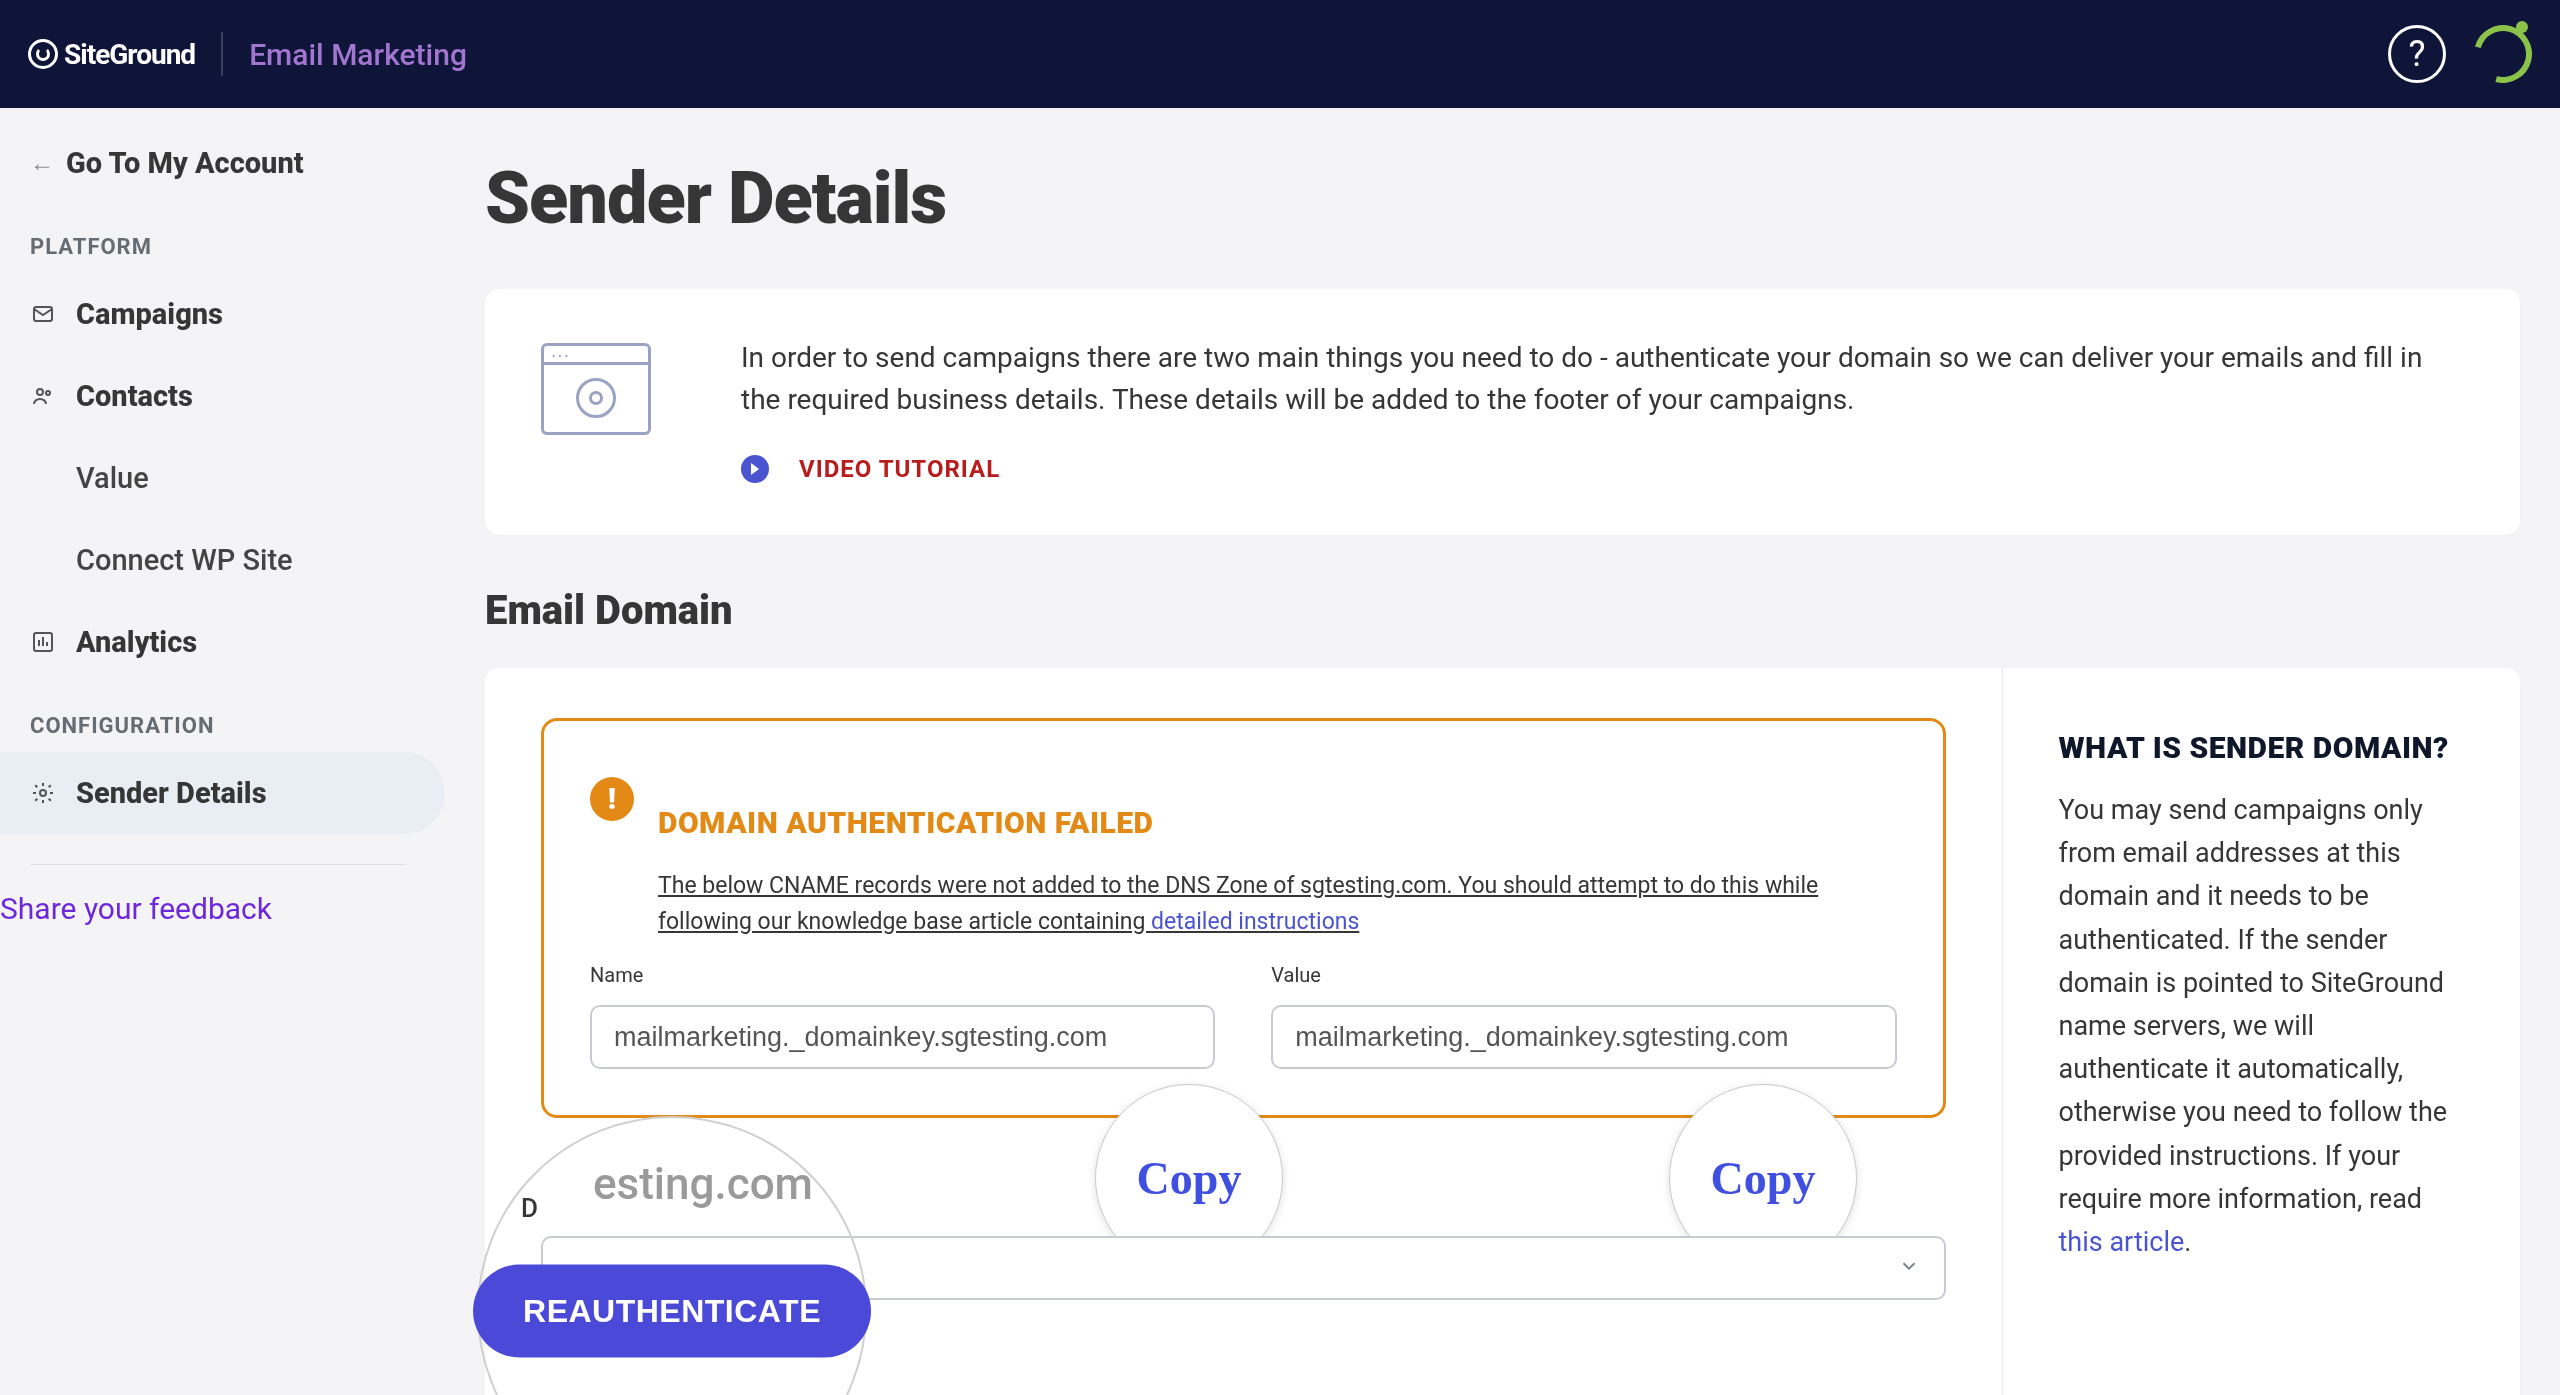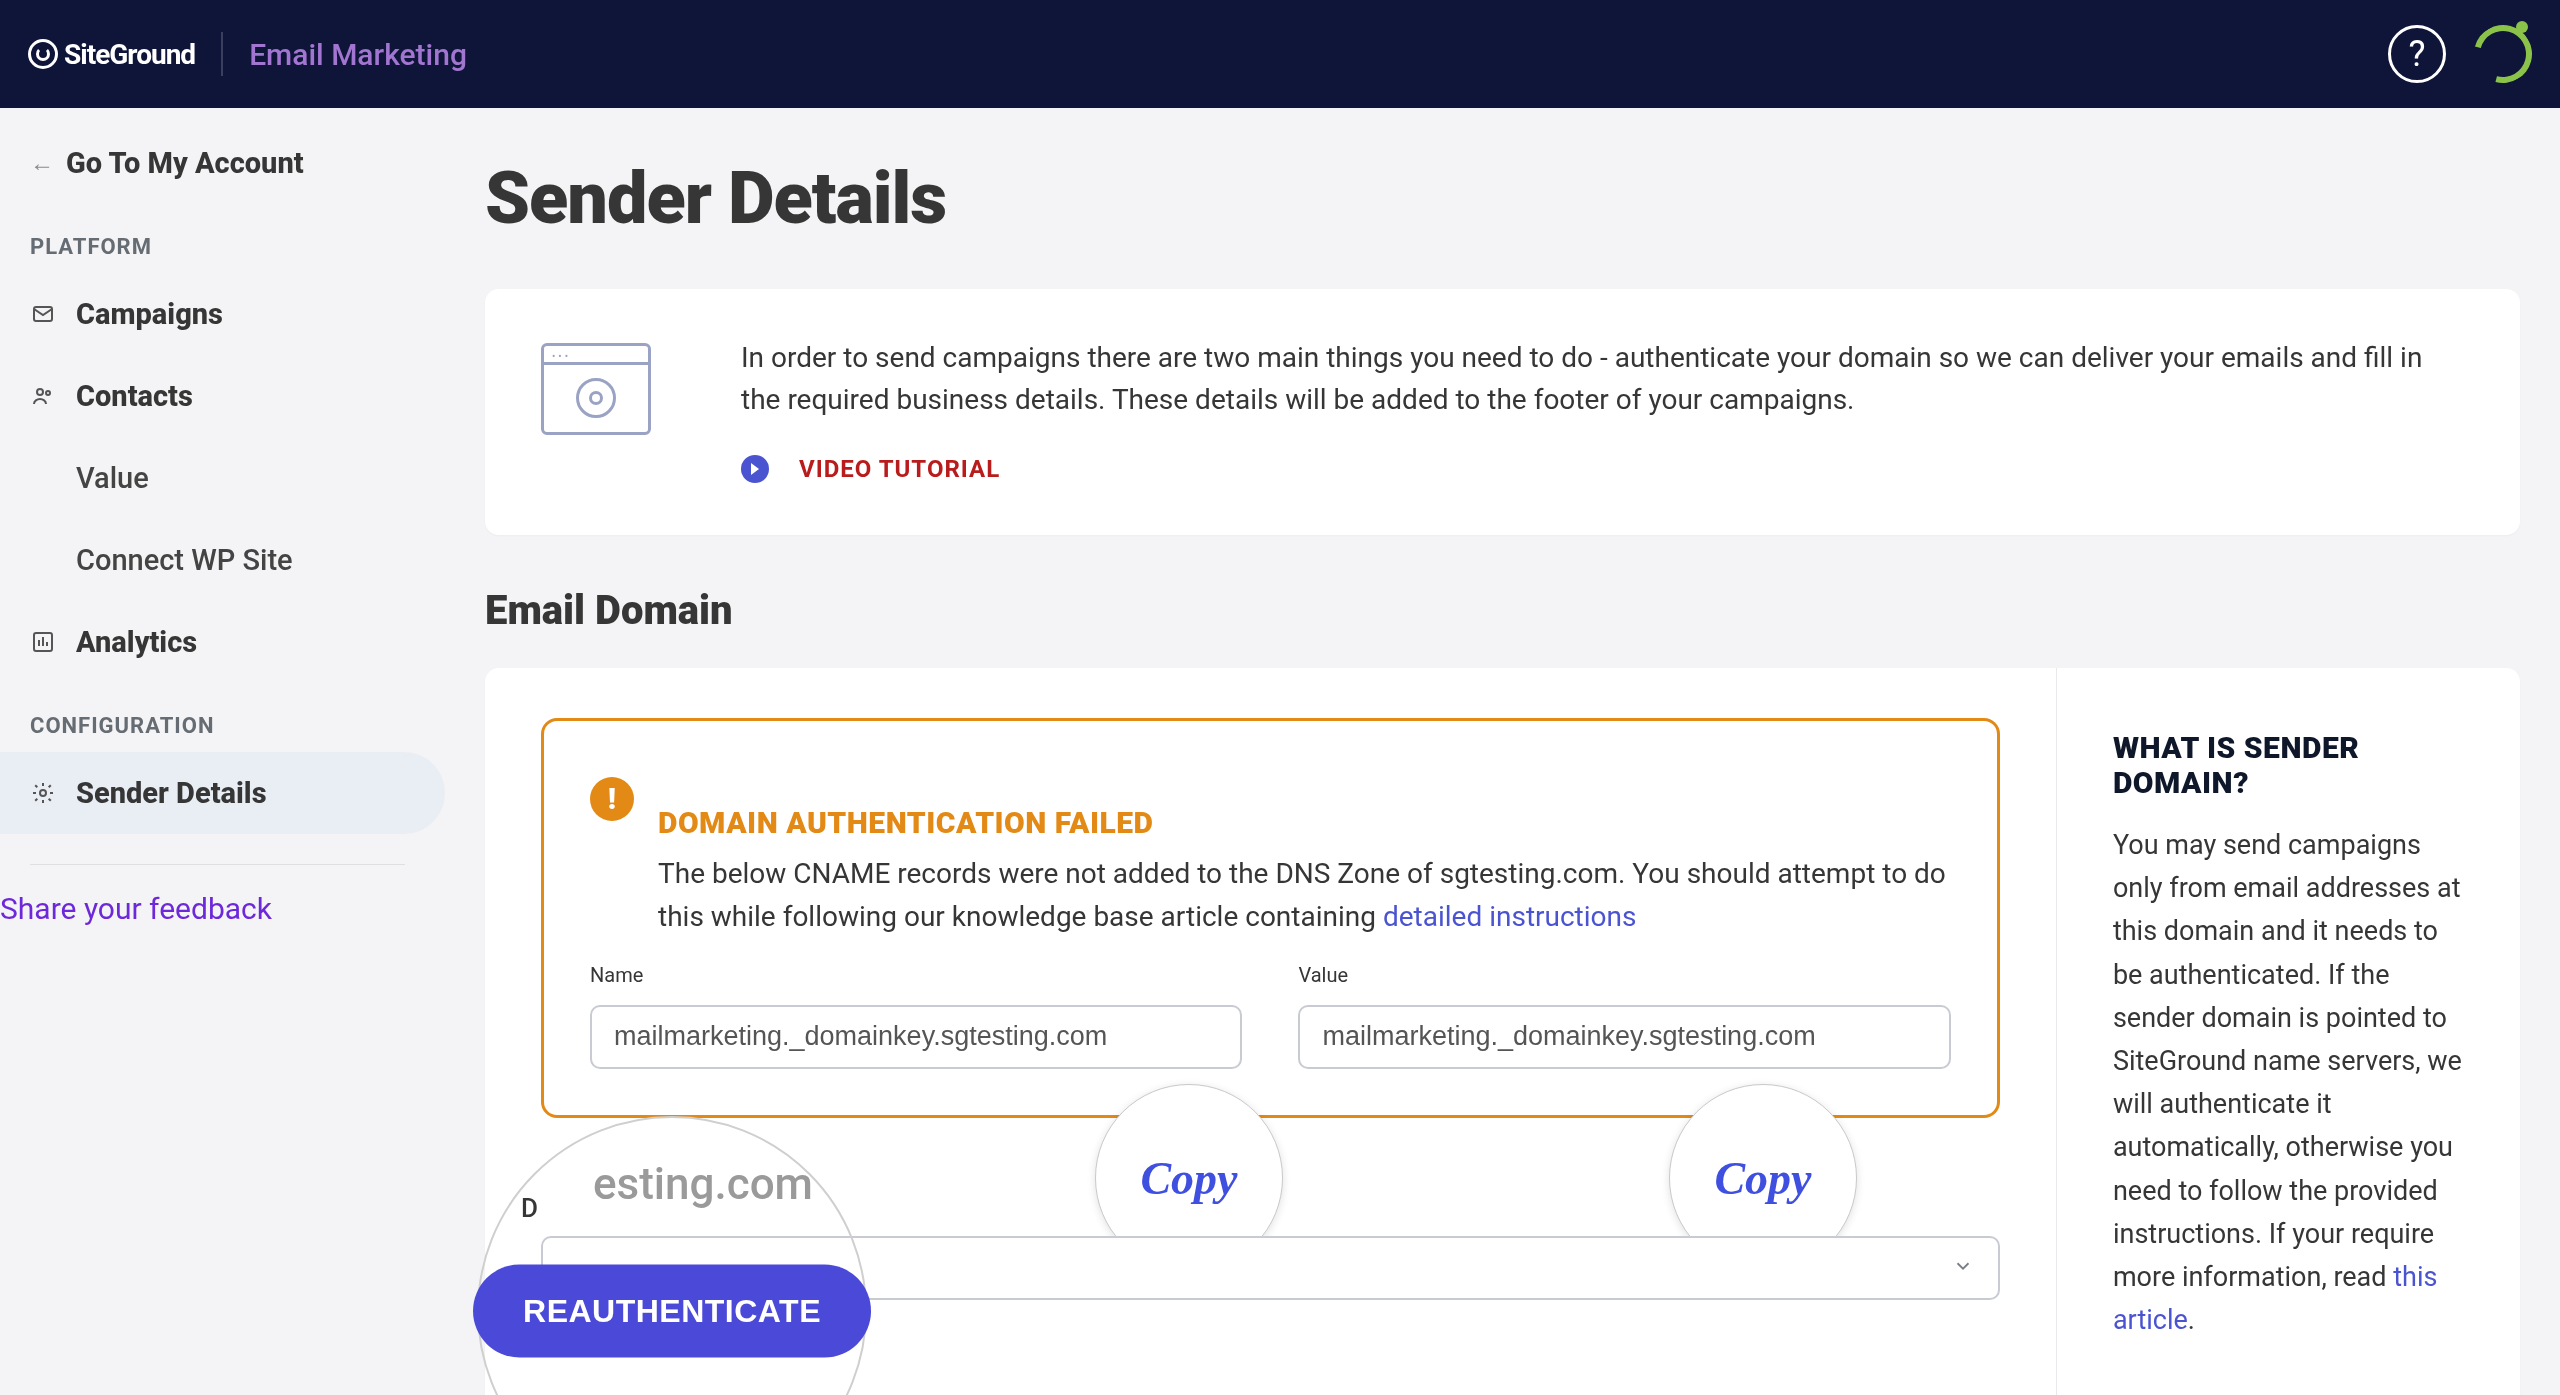--- a/index.html
+++ b/index.html
@@ -140,36 +140,36 @@
   .alert-box {
     border:3px solid #e28a15; border-radius:16px; padding: 36px 46px 46px 46px;
     position:relative;
   }
   .alert-header { display:flex; align-items:center; gap:24px; }
   .alert-icon {
     width:44px; height:44px; background:#e28a15; border-radius:50%;
     color:#fff; font-weight:900; font-size:30px; display:flex; align-items:center; justify-content:center;
   }
   .alert-title { color:#e28a15; font-weight:900; font-size:30px; letter-spacing:0.5px;margin-top:48px;}
-  .alert-desc { font-size:28px; line-height:1.55; color:#363636; margin-top:12px; padding-left:68px;}
+  .alert-desc { font-size:23px; line-height:1.55; color:#363636; margin-top:28px; padding-left:68px;text-decoration:underline;}
   .alert-desc a { color:#4b54d0; text-decoration:none;}
 
   .cname-row { display:flex; gap:56px; margin-top:24px; padding-left:0;}
   .cname-col { flex:1; }
   .cname-label { font-size:20px; color:#363636; margin-bottom:18px; display:block;}
   .cname-input {
     width:100%; height:64px; border:2px solid #c8cbd2; border-radius:10px;
     padding: 0 22px; font-size:27px; color:#555; background:#fff;
   }
 
   .copy-bubble {
     position:absolute; width:188px; height:188px; border-radius:50%;
     background:#fff; border:1px solid #c9c9c9; box-shadow:0 2px 8px rgba(0,0,0,0.12);
     display:flex; align-items:center; justify-content:center;
-    font-family: Georgia, 'Times New Roman', serif; font-style:italic; font-weight:700;
+    font-family: Georgia, 'Times New Roman', serif; font-weight:700;
     color:#3f4fe0; font-size:46px;
   }
   .copy1 { top: 416px; left: 610px; }
   .copy2 { top: 416px; left: 1184px; }
 
   .domain-row-text {
     position:absolute; left:80px; bottom:238px; font-size:44px; color:#9a9a9a; font-weight:500;
   }
   .domain-select {
     position:absolute; left:56px; right:56px; bottom:148px;

